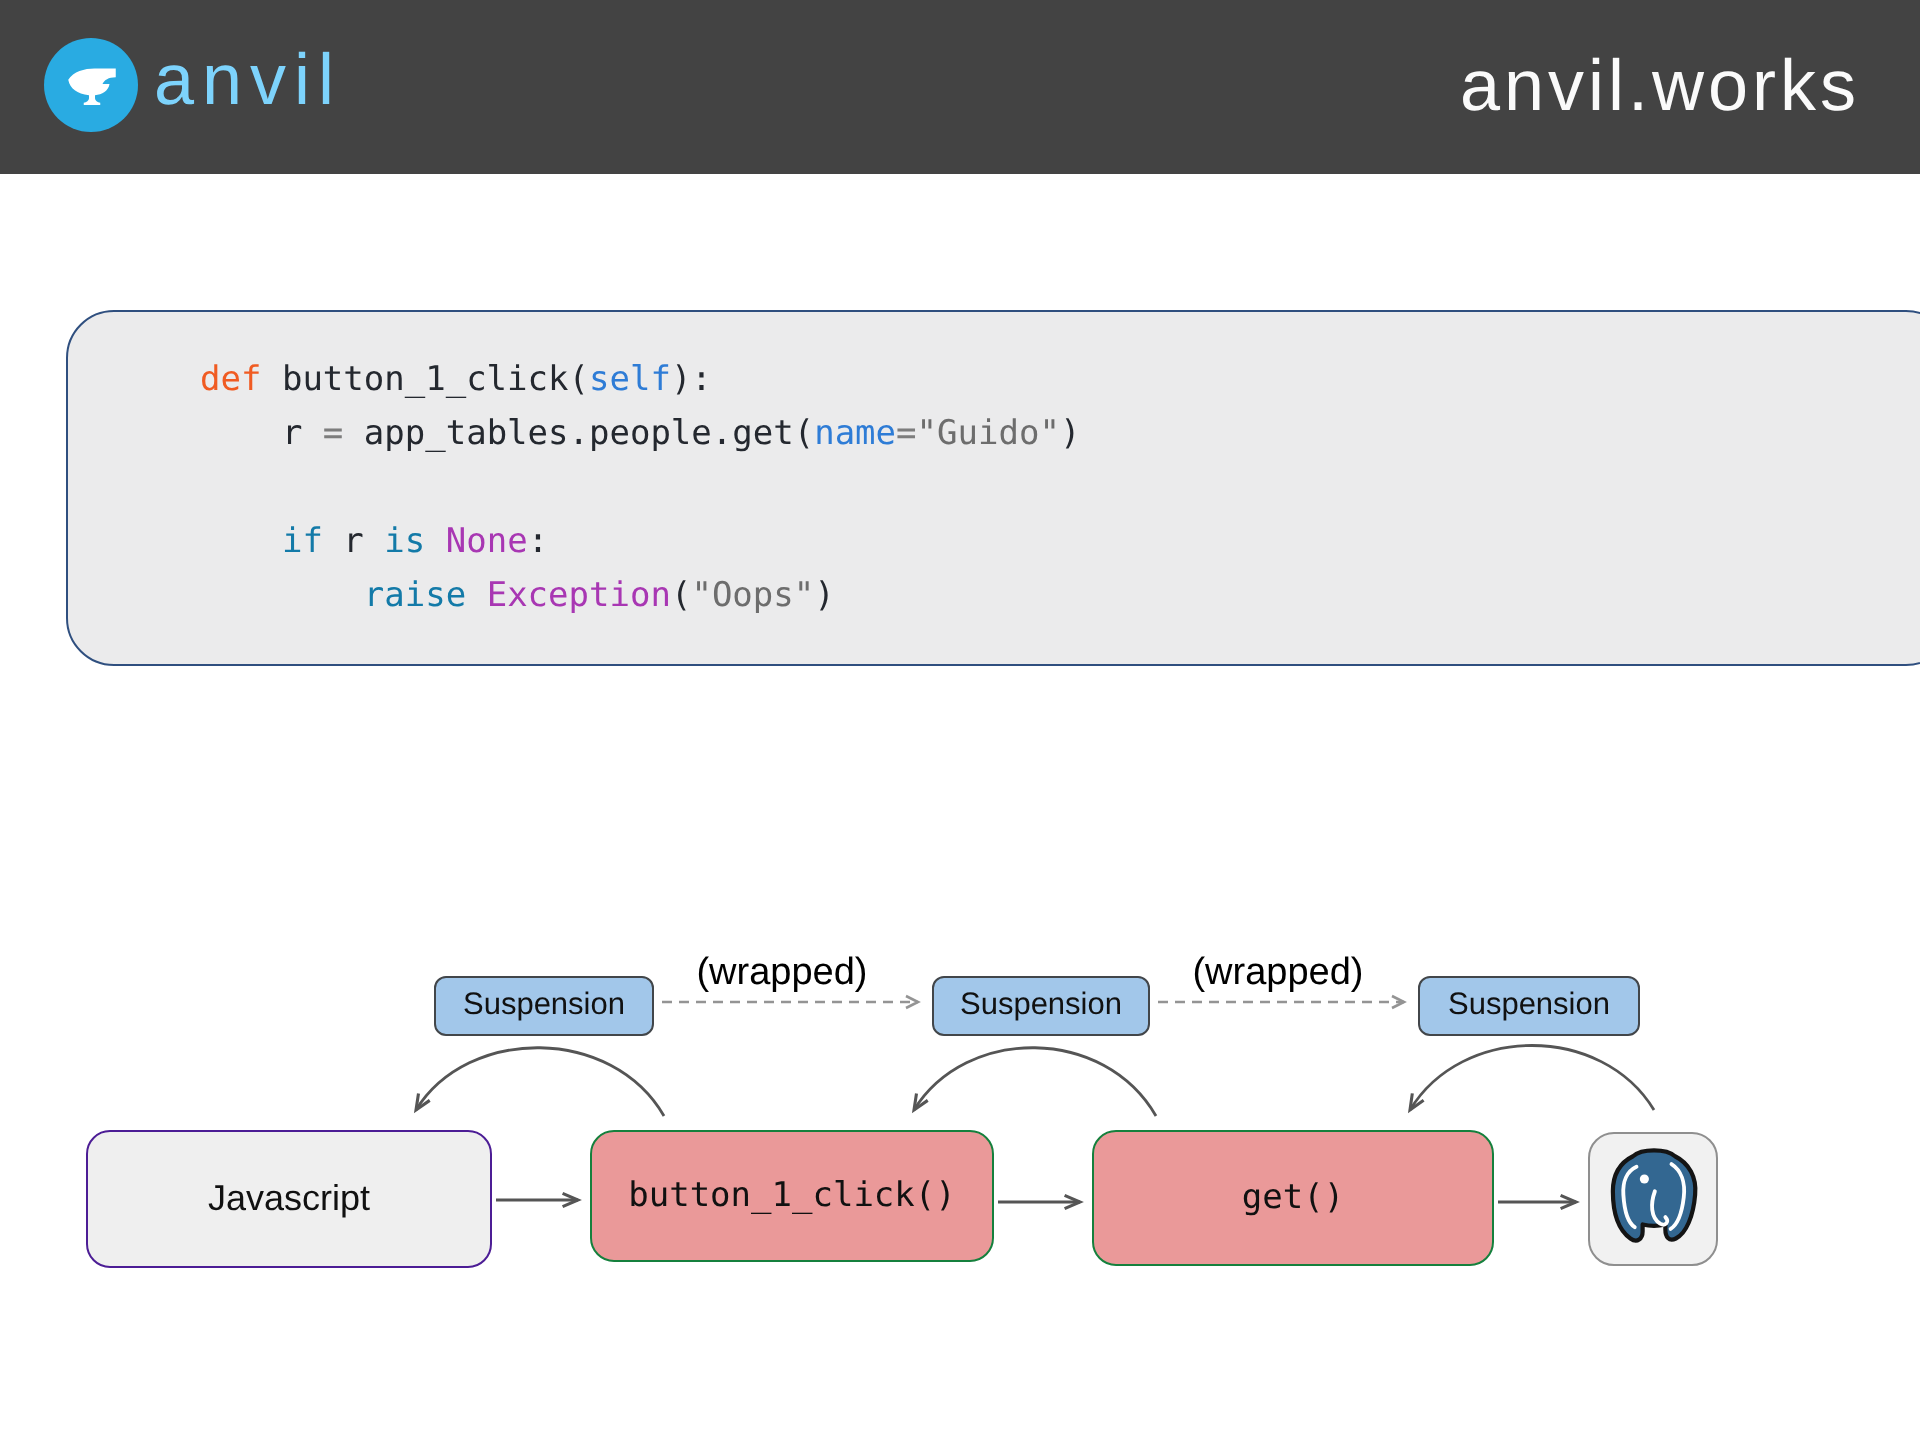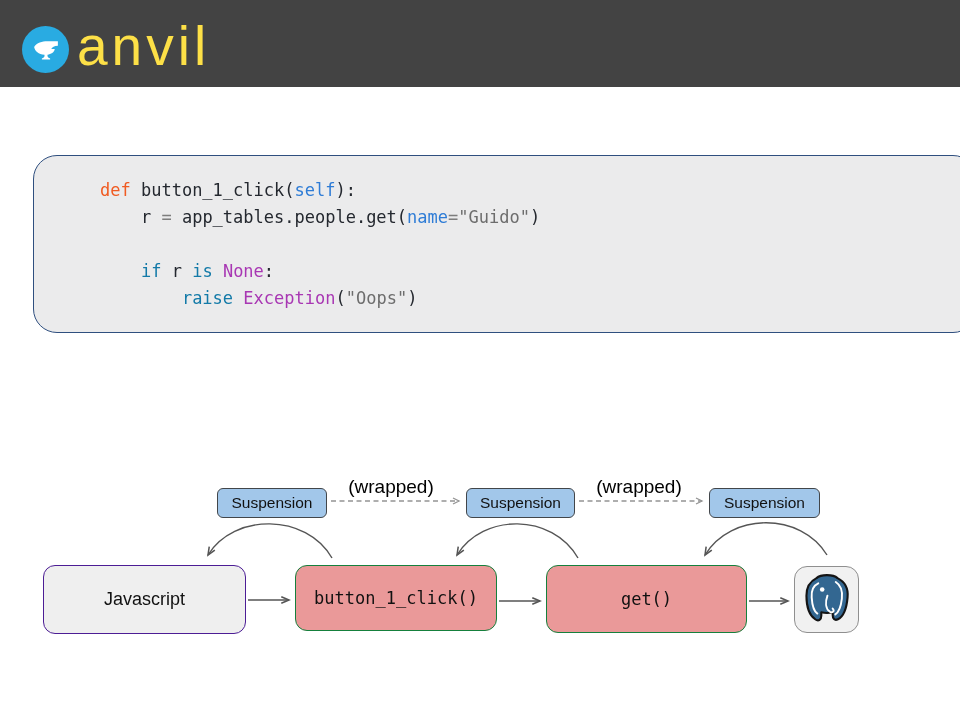--- a/index.html
+++ b/index.html
@@ -4,21 +4,21 @@
 <style>
   * { margin: 0; padding: 0; box-sizing: border-box; }
   body { width: 960px; height: 720px; font-family: "Liberation Sans", sans-serif; }
   .slide { position: relative; width: 960px; height: 720px; background: #ffffff; overflow: hidden; }
 
   
   .header { position: absolute; left: 0; top: 0; width: 960px; height: 87px; background: #434343; }
   .logo-wrap { position: absolute; left: 22px; top: 19px; display: flex; align-items: center; }
   .logo-circle { width: 47px; height: 47px; border-radius: 50%; background: #29abe2;
                  display: flex; align-items: center; justify-content: center; }
-  .brand-text { color: #fde047; font-size: 55px; letter-spacing: 4px; margin-left: 8px;
+  .brand-text { color: #7dd3fc; font-size: 36px; letter-spacing: 4px; margin-left: 8px;
                 font-family: "Liberation Sans", sans-serif; font-weight: 400; line-height: 1; padding-bottom: 6px; }
   .site-text { position: absolute; right: 30px; top: 22px; color: #fafafa; font-size: 36px;
                letter-spacing: 2px; font-weight: 400; font-family: "Liberation Sans", sans-serif; }
 
   
   .code-panel { position: absolute; left: 33px; top: 155px; width: 944px; height: 178px;
                 background: #ebebec; border: 1px solid #2f4f7f; border-radius: 24px; }
   .code-panel pre { margin: 0; padding: 21px 0 0 66px;
                     font-family: "DejaVu Sans Mono", monospace; font-size: 17px; line-height: 27px;
                     white-space: pre; }
@@ -44,20 +44,21 @@
 
   <div class="header">
     <div class="logo-wrap">
       <div class="logo-circle">
         <svg width="30" height="30" viewBox="0 0 24 24">
           <path fill="#ffffff" d="M2.5 9.5 C4.5 6.2 9 5 13 5 L21.5 5 L21.5 8.5 C18.5 8.5 17 9.6 16.2 11.2 L19 11.2 C18.6 14 16 15.4 13.2 15.7 L13.2 16.8 C13.2 17.8 14.2 18.5 15.3 18.7 L15.3 19.6 L8.7 19.6 L8.7 18.7 C9.8 18.5 10.8 17.8 10.8 16.8 L10.8 15.7 C6 15.2 3.2 13 2.5 9.5 Z"></path>
         </svg>
       </div>
       <div class="brand-text">anvil</div>
     </div>
+    <div class="site-text">anvil.works</div>
   </div>
 
   <div class="code-panel">
     <pre><div class="code-line"><span style="color: rgb(240, 91, 34);">def</span><span style="color: rgb(36, 40, 47);"> button_1_click(</span><span style="color: rgb(46, 124, 214);">self</span><span style="color: rgb(36, 40, 47);">):</span></div><div class="code-line"><span style="color: rgb(36, 40, 47);">    r </span><span style="color: rgb(125, 125, 125);">=</span><span style="color: rgb(36, 40, 47);"> app_tables.people.get(</span><span style="color: rgb(46, 124, 214);">name</span><span style="color: rgb(125, 125, 125);">=</span><span style="color: rgb(109, 109, 109);">"Guido"</span><span style="color: rgb(36, 40, 47);">)</span></div><div class="code-line">&nbsp;</div><div class="code-line"><span style="color: rgb(36, 40, 47);">    </span><span style="color: rgb(19, 122, 168);">if</span><span style="color: rgb(36, 40, 47);"> r </span><span style="color: rgb(19, 122, 168);">is</span><span style="color: rgb(36, 40, 47);"> </span><span style="color: rgb(168, 55, 179);">None</span><span style="color: rgb(36, 40, 47);">:</span></div><div class="code-line"><span style="color: rgb(36, 40, 47);">        </span><span style="color: rgb(19, 122, 168);">raise</span><span style="color: rgb(36, 40, 47);"> </span><span style="color: rgb(168, 55, 179);">Exception</span><span style="color: rgb(36, 40, 47);">(</span><span style="color: rgb(109, 109, 109);">"Oops"</span><span style="color: rgb(36, 40, 47);">)</span></div></pre>
   </div>
 
   <svg class="overlay" width="960" height="720" viewBox="0 0 960 720">
     <defs>
       <marker id="ah" viewBox="0 0 10 8" markerWidth="11" markerHeight="9" refX="8" refY="4" orient="auto" markerUnits="userSpaceOnUse">
         <path d="M1 1 L8 4 L1 7" fill="none" stroke="#555555" stroke-width="1.4"></path>

